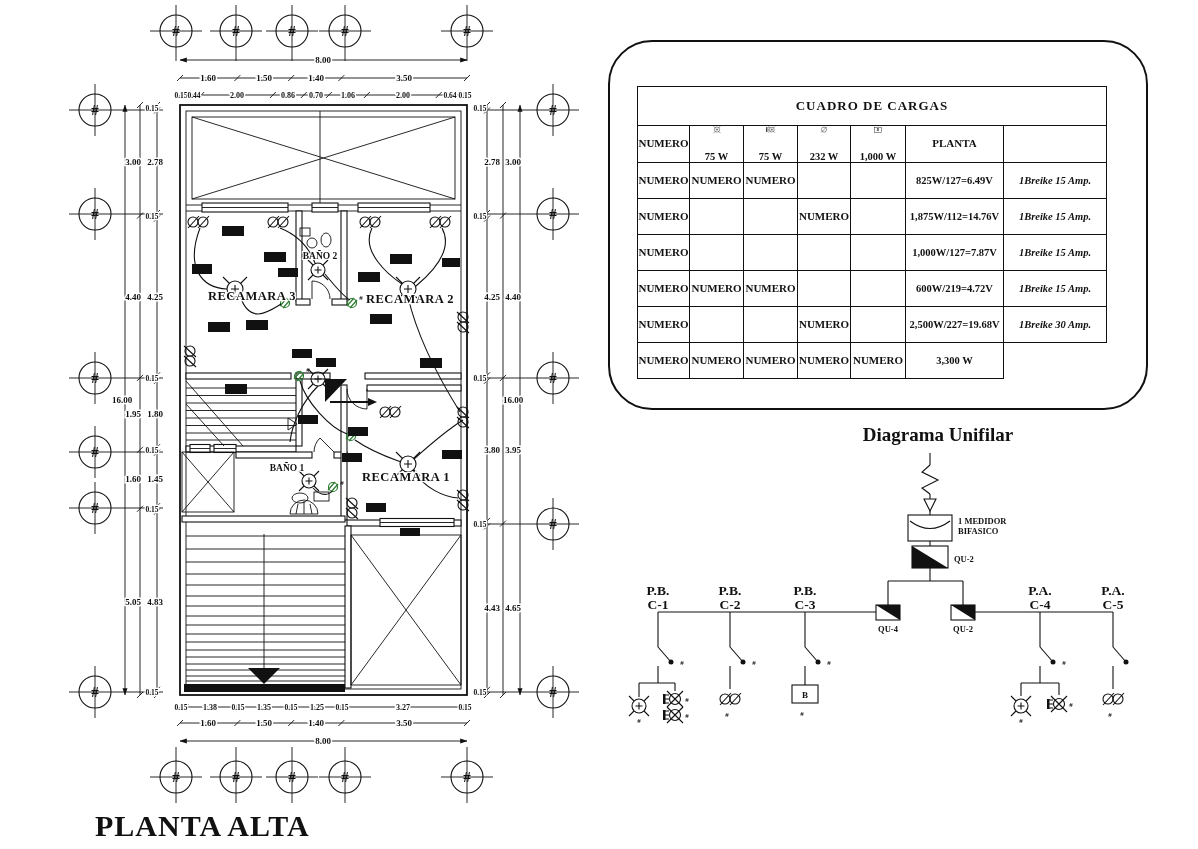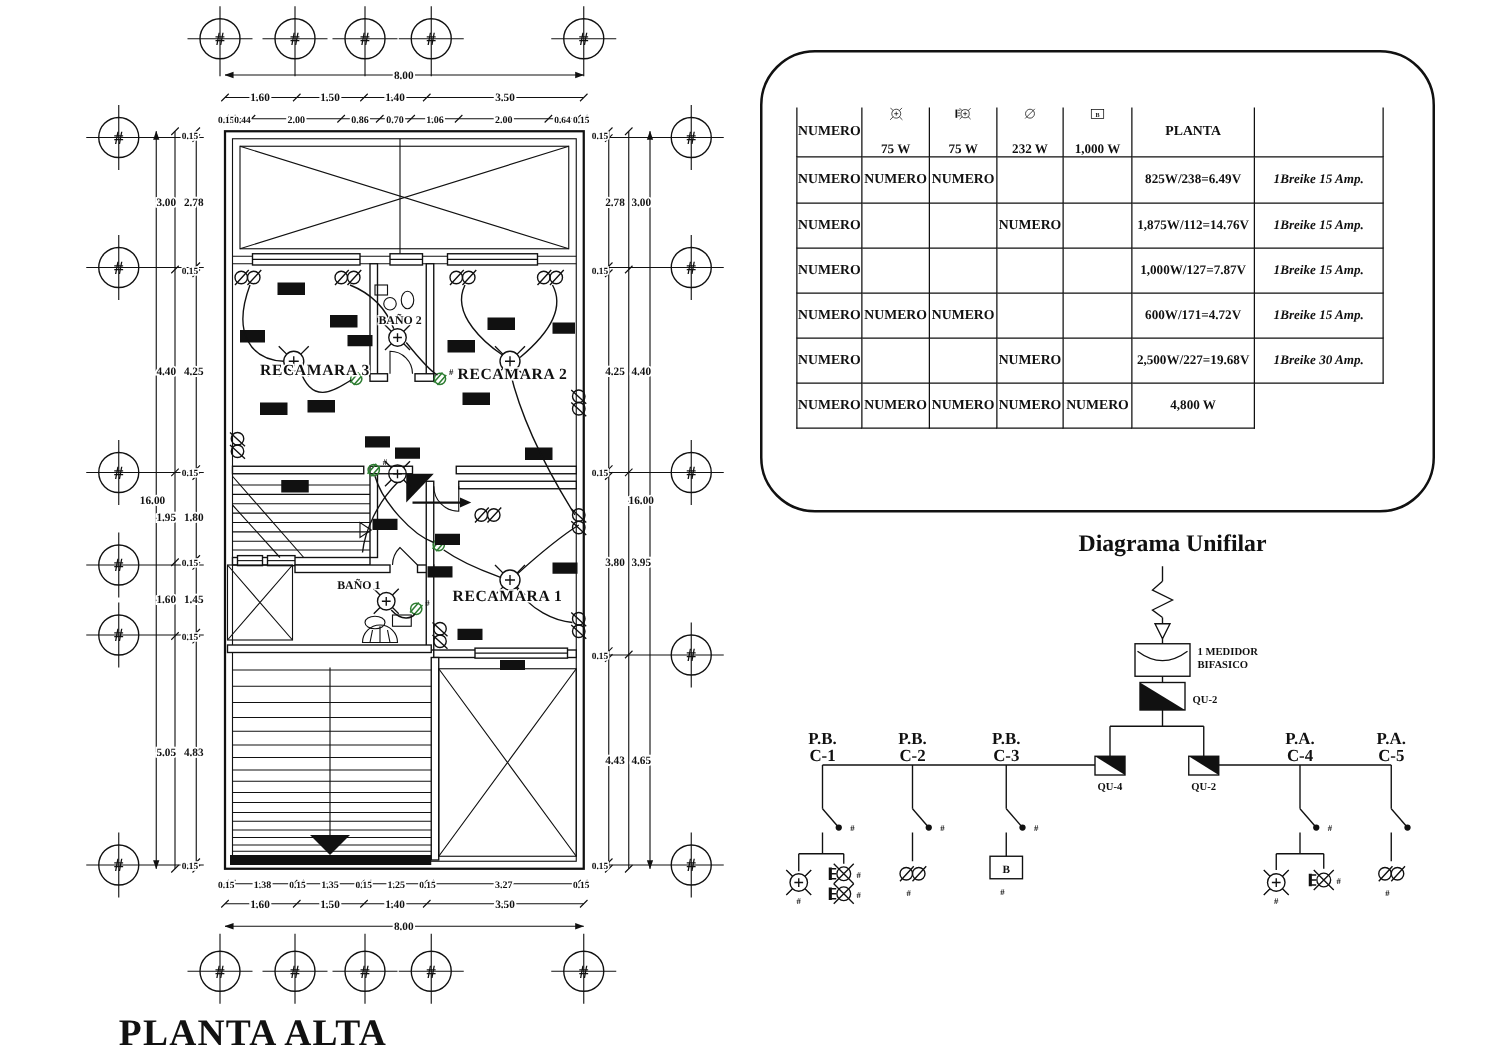--- a/index.html
+++ b/index.html
@@ -512,20 +512,21 @@
     <text class="rl" x="410" y="303">RECAMARA 2</text>
     <text class="rls" x="287" y="471">BAÑO 1</text>
     <text class="rl" x="406" y="481">RECAMARA 1</text>
 
     <text class="ttl" x="95" y="836">PLANTA ALTA</text>
   </svg>
 
   
   <div class="loads-panel">
     <div class="loads-table">
+      <div class="tc tt">CUADRO DE CARGAS</div>
 
       <div class="tc fc">NUMERO</div>
       <div class="tc">
         <svg width="24" height="20" viewBox="0 0 24 20" class="sym">
             <circle cx="12" cy="9" r="6.5"></circle>
             <path d="M3,0 L7.5,4.5 M21,0 L16.5,4.5 M3,18 L7.5,13.5 M21,18 L16.5,13.5 M9,9 H15 M12,6 V12"></path>
           </svg>
         <div class="watts">75 W</div>
       </div>
       <div class="tc">
@@ -552,21 +553,21 @@
         <div class="watts">1,000 W</div>
       </div>
       <div class="tc">PLANTA</div>
       <div class="tc"></div>
 
       <div class="tc fc">NUMERO</div>
       <div class="tc">NUMERO</div>
       <div class="tc">NUMERO</div>
       <div class="tc"></div>
       <div class="tc"></div>
-      <div class="tc totv">825W/238=6.49V</div>
+      <div class="tc totv">825W/127=6.49V</div>
       <div class="tc brk">1Breike 15 Amp.</div>
 
       <div class="tc fc">NUMERO</div>
       <div class="tc"></div>
       <div class="tc"></div>
       <div class="tc">NUMERO</div>
       <div class="tc"></div>
       <div class="tc totv">1,875W/112=14.76V</div>
       <div class="tc brk">1Breike 15 Amp.</div>
 
@@ -576,37 +577,37 @@
       <div class="tc"></div>
       <div class="tc"></div>
       <div class="tc totv">1,000W/127=7.87V</div>
       <div class="tc brk">1Breike 15 Amp.</div>
 
       <div class="tc fc">NUMERO</div>
       <div class="tc">NUMERO</div>
       <div class="tc">NUMERO</div>
       <div class="tc"></div>
       <div class="tc"></div>
-      <div class="tc totv">600W/171=4.72V</div>
+      <div class="tc totv">600W/219=4.72V</div>
       <div class="tc brk">1Breike 15 Amp.</div>
 
       <div class="tc fc">NUMERO</div>
       <div class="tc"></div>
       <div class="tc"></div>
       <div class="tc">NUMERO</div>
       <div class="tc"></div>
       <div class="tc totv">2,500W/227=19.68V</div>
       <div class="tc brk">1Breike 30 Amp.</div>
 
       <div class="tc fc">NUMERO</div>
       <div class="tc">NUMERO</div>
       <div class="tc">NUMERO</div>
       <div class="tc">NUMERO</div>
       <div class="tc">NUMERO</div>
-      <div class="tc totv">4,800 W</div>
+      <div class="tc totv">3,300 W</div>
       <div class="tc brk nb"></div>
     </div>
   </div>
 
   
   <div class="unifilar">
     <svg width="600" height="330" viewBox="0 0 600 330">
       <text class="uft" x="338" y="22">Diagrama Unifilar</text>
 
       <g>

